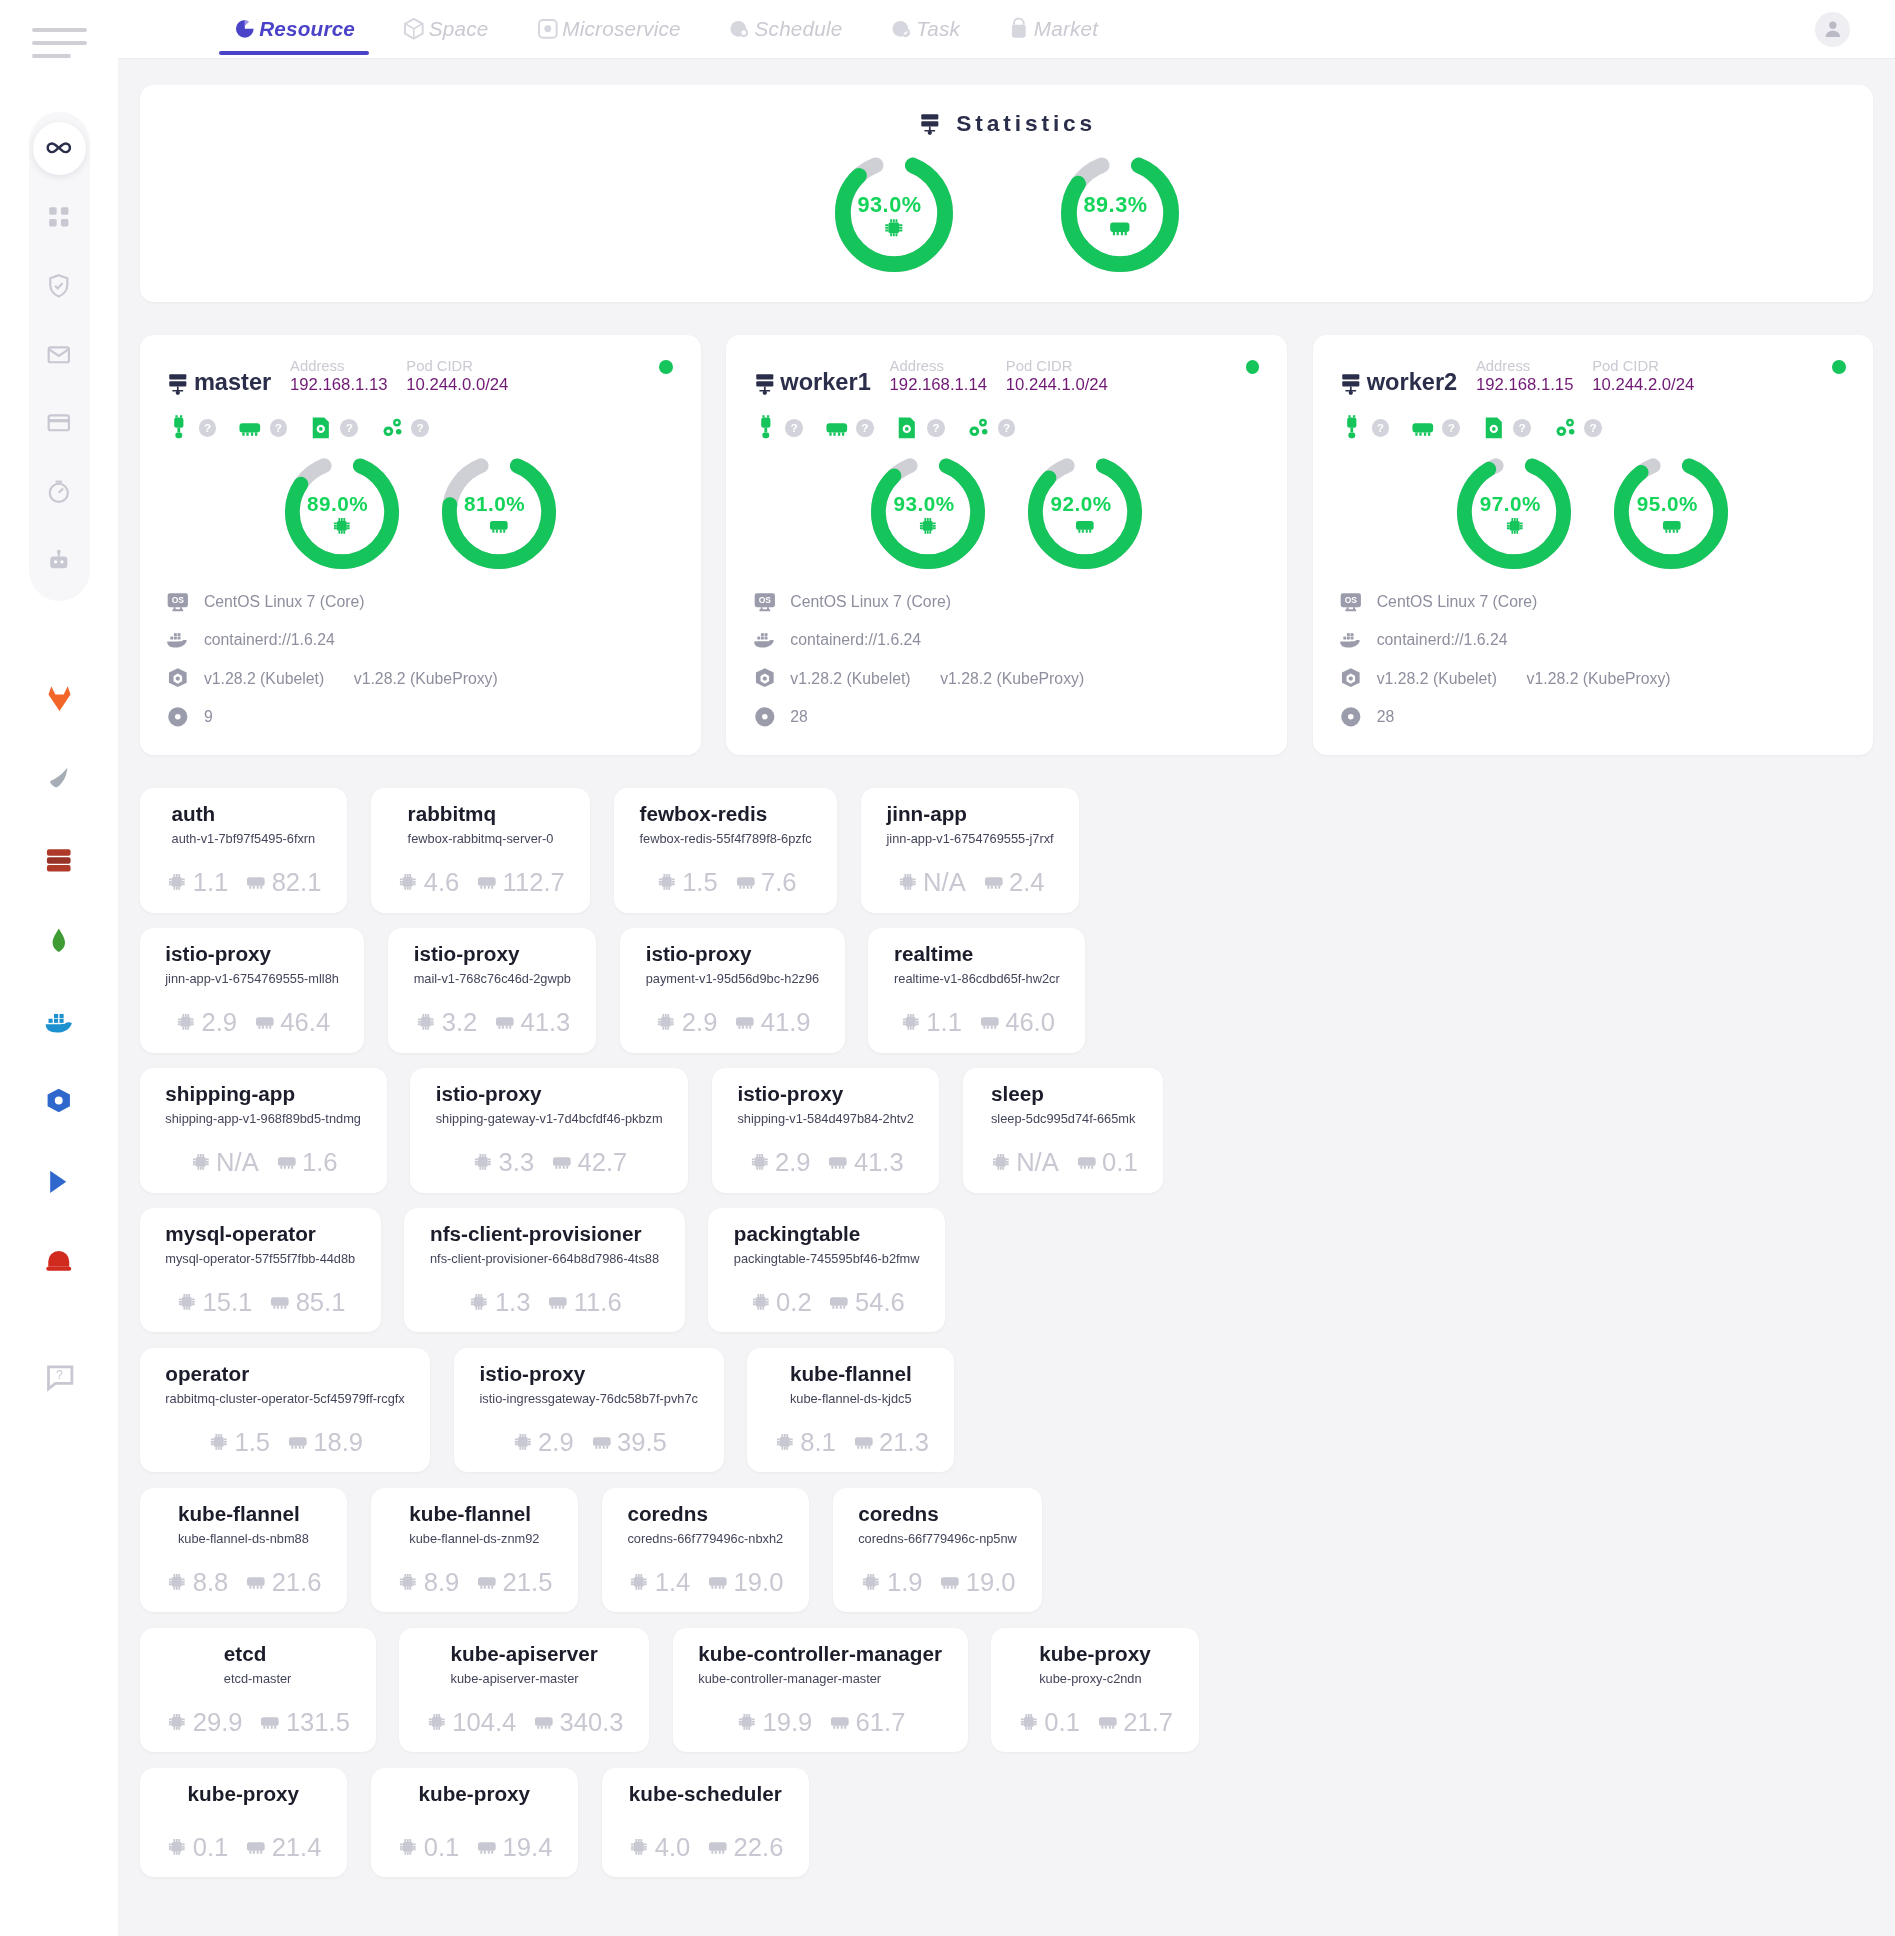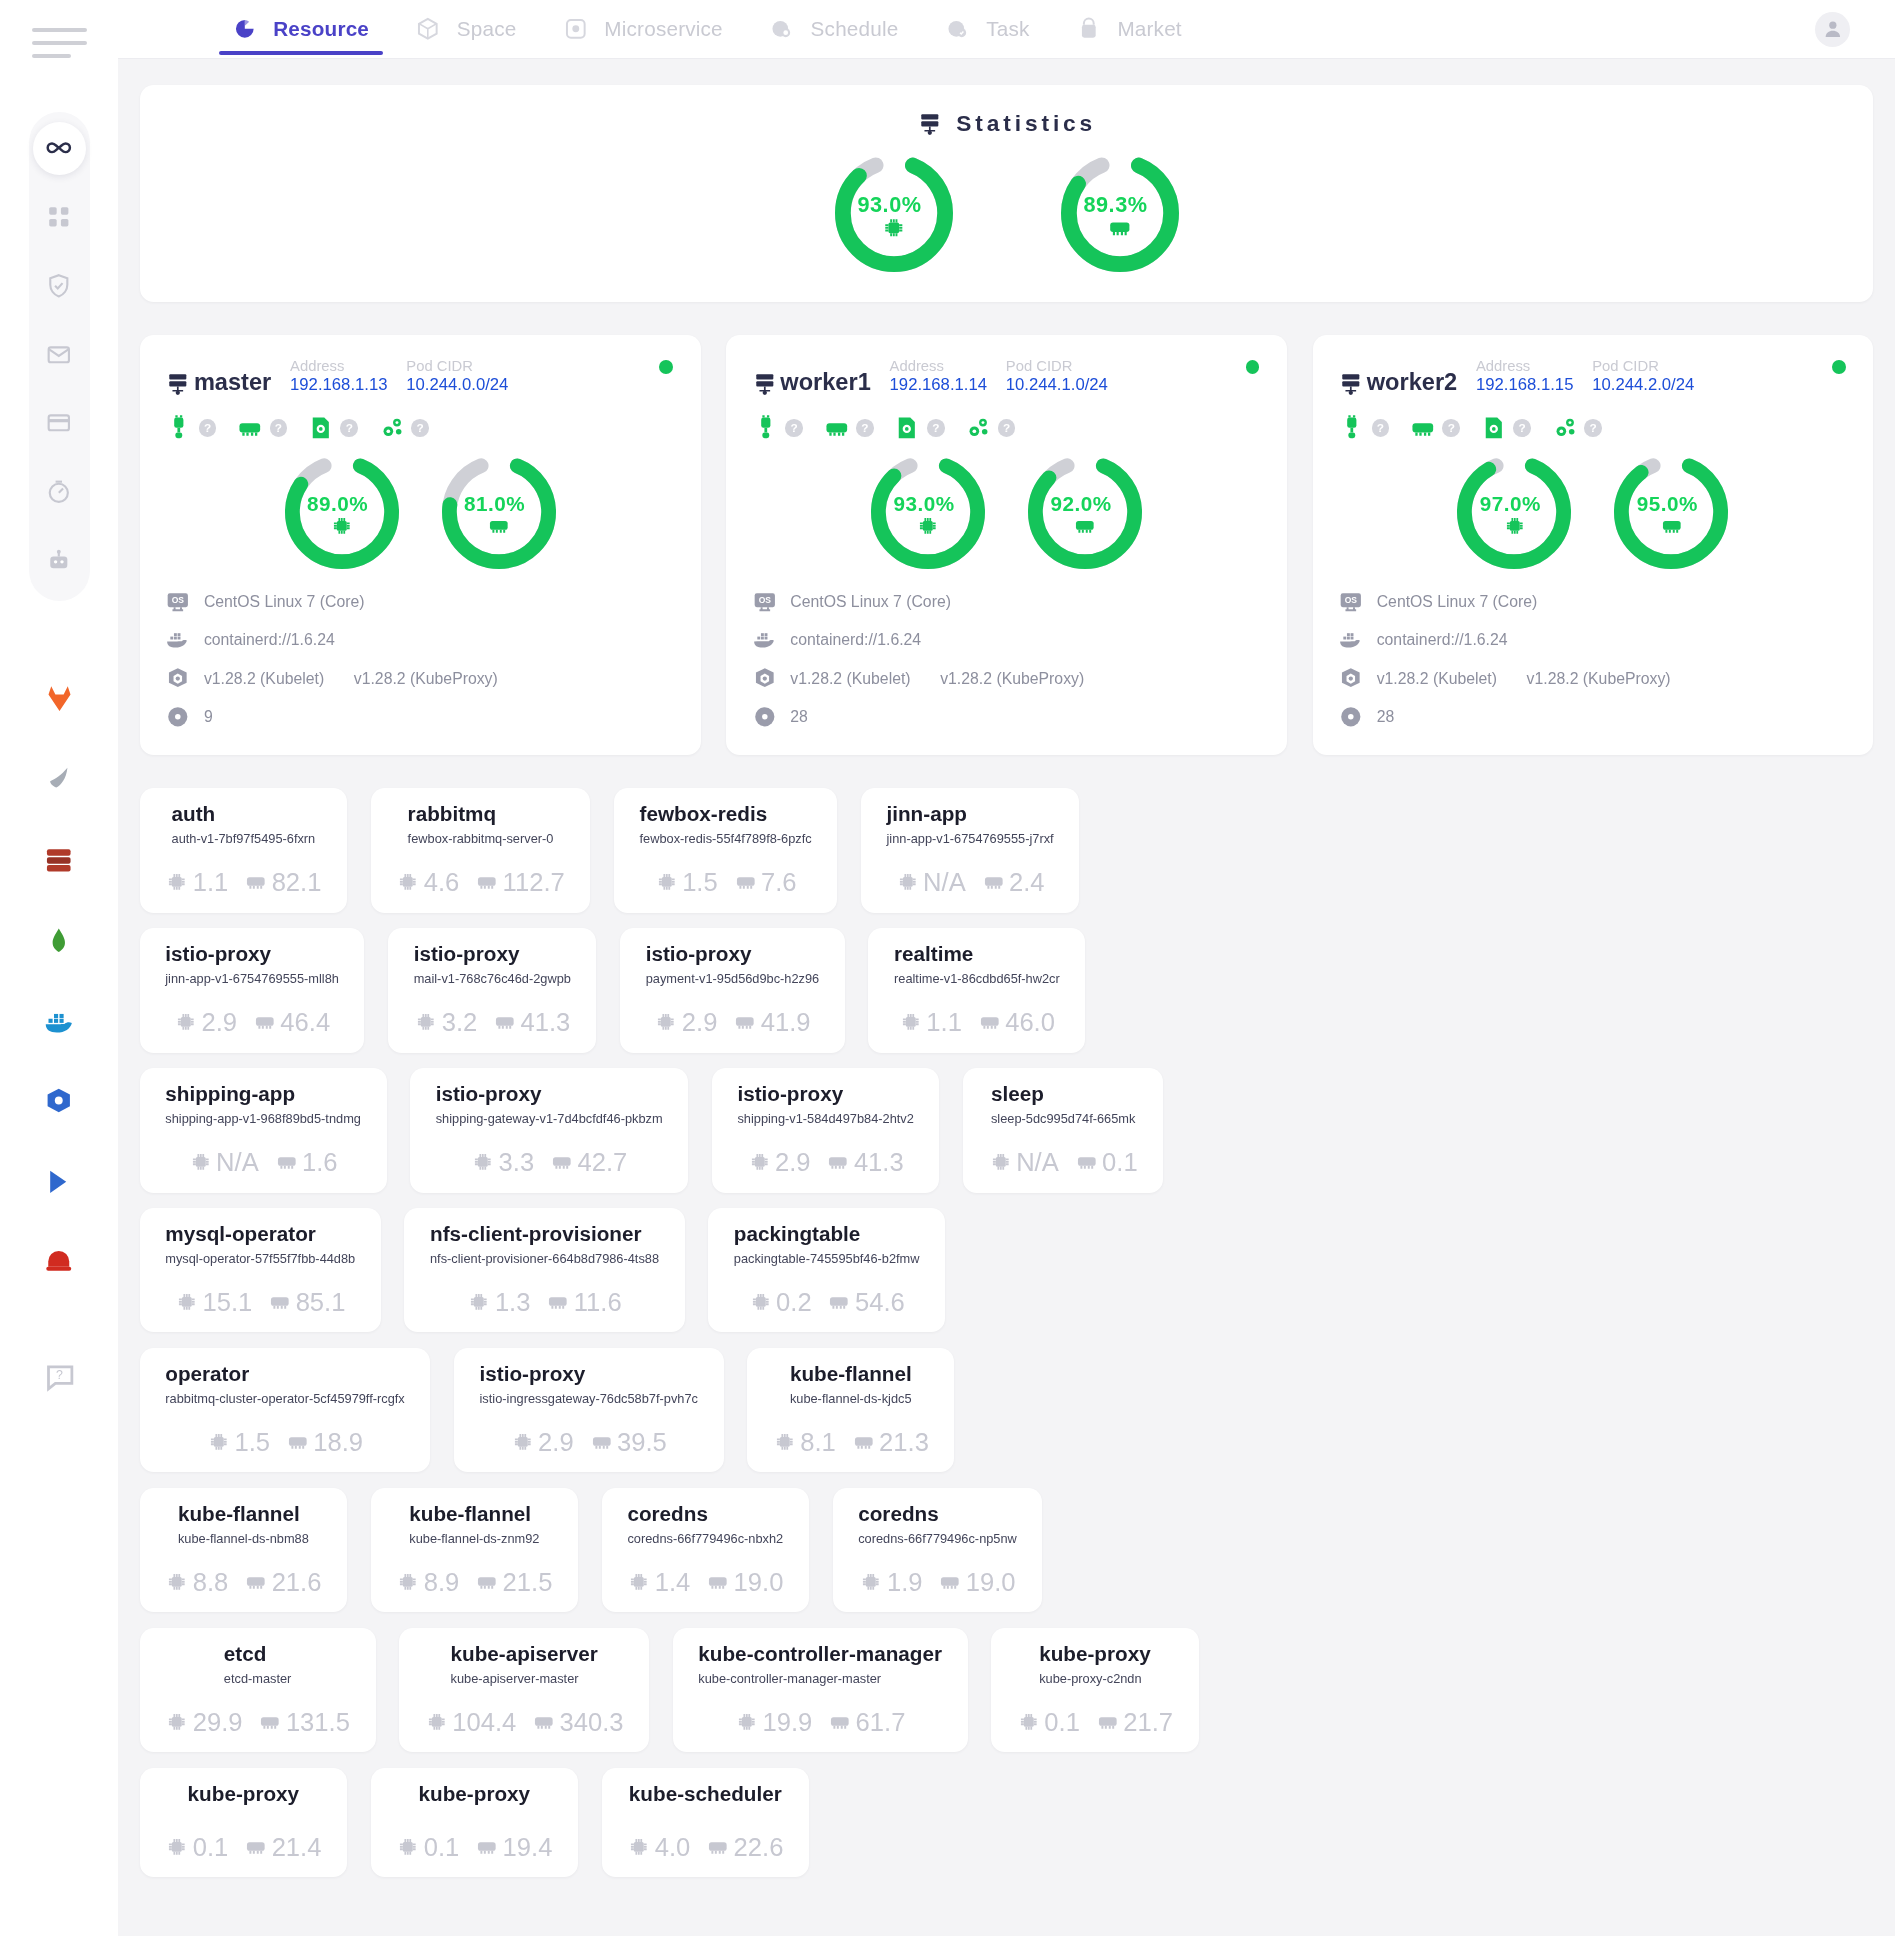--- a/index.html
+++ b/index.html
@@ -48,24 +48,25 @@
   .main { flex: 1; height: 1937px; position: relative; background: #f4f4f6; }
 
   .topbar {
     height: 59px; background: #fff;
     display: flex; align-items: center;
     border-bottom: 1px solid #ececf0;
     position: relative;
   }
   .tabs { display: flex; align-items: center; margin-left: 91px; height: 59px; }
   .tab {
-    display: flex; align-items: center; gap: 17px;
+    display: flex; align-items: center; gap: 3px;
     height: 51px; padding: 0 23.6px; cursor: pointer;
     font-size: 20.7px; color: #c9cad2; font-weight: 500;
     position: relative;
+    font-style: italic;
   }
   .tab .tlabel { letter-spacing: 0.2px; }
   .tab.active { color: #4a42c7; font-weight: 700; }
   .tab.active:after {
     content:""; position:absolute; left: 9.9px; right: 9.9px; bottom: 0;
     height: 3.9px; background: #4a42c7; border-radius: 2px;
   }
   .avatar {
     position: absolute; right: 45px; top: 11.8px;
     width: 35px; height: 35px; border-radius: 50%;
@@ -102,21 +103,21 @@
   .nodes { display: flex; gap: 25.6px; margin-top: 33px; }
   .node {
     flex: 1; background: #fff; border-radius: 13.8px;
     padding: 23.6px 25.6px 25.6px; position: relative;
     box-shadow: 0 1px 3px rgba(30,30,60,.05);
   }
   .node-head { display: flex; align-items: flex-end; gap: 3px; }
   .node-name { font-size: 23.6px; font-weight: 600; color: #2b2e4a; }
   .meta { margin-left: 15.8px; }
   .meta .k { font-size: 14.8px; color: #c9cad2; line-height: 1.15; }
-  .meta .v { font-size: 16.7px; color: #1d4ed8; line-height: 1.25; }
+  .meta .v { font-size: 16.7px; color: #701a75; line-height: 1.25; }
   .dot {
     position: absolute; right: 27.6px; top: 25.6px;
     width: 13.8px; height: 13.8px; border-radius: 50%; background: #15c45a;
   }
   .caps { display: flex; align-items: center; gap: 5.9px; margin: 17.7px 0 5.9px; }
   .cap { display:flex; align-items:center; gap: 5.9px; margin-right: 13.8px; }
   .qmark {
     width: 17.7px; height: 17.7px; border-radius: 50%; background: #d3d4db;
     color: #fff; font-size: 11.8px; font-weight: 700;
     display: flex; align-items: center; justify-content: center;

